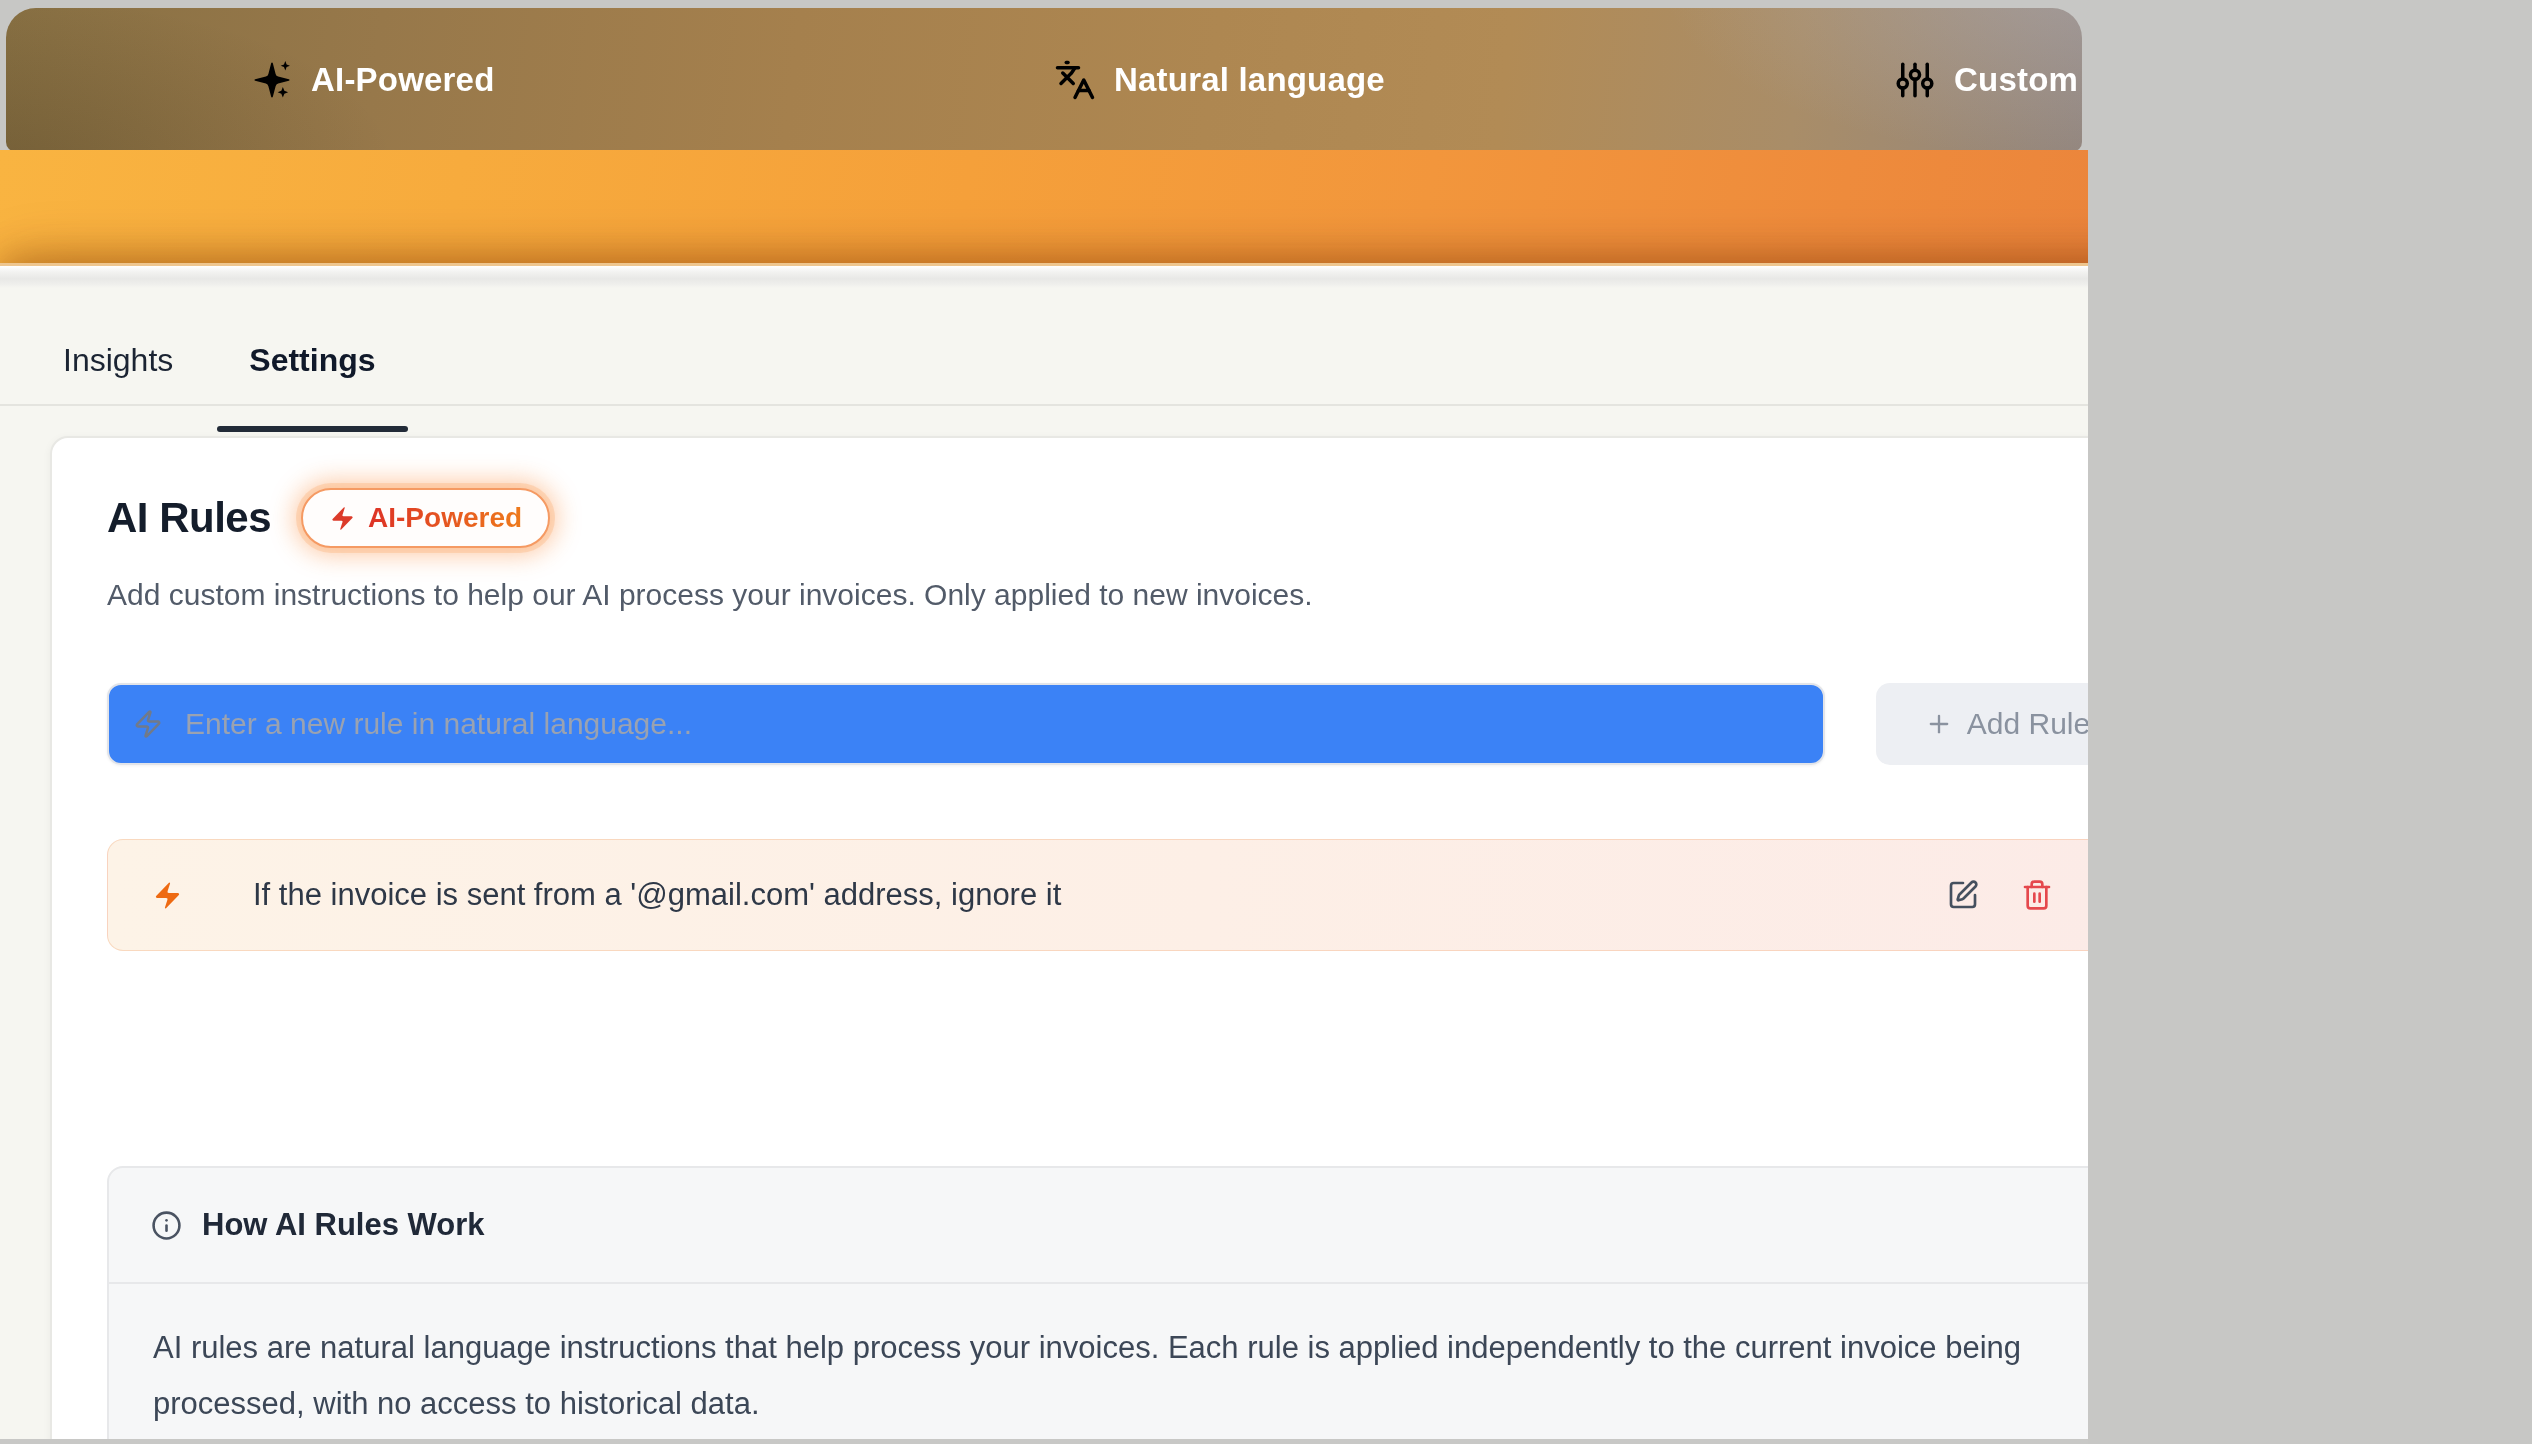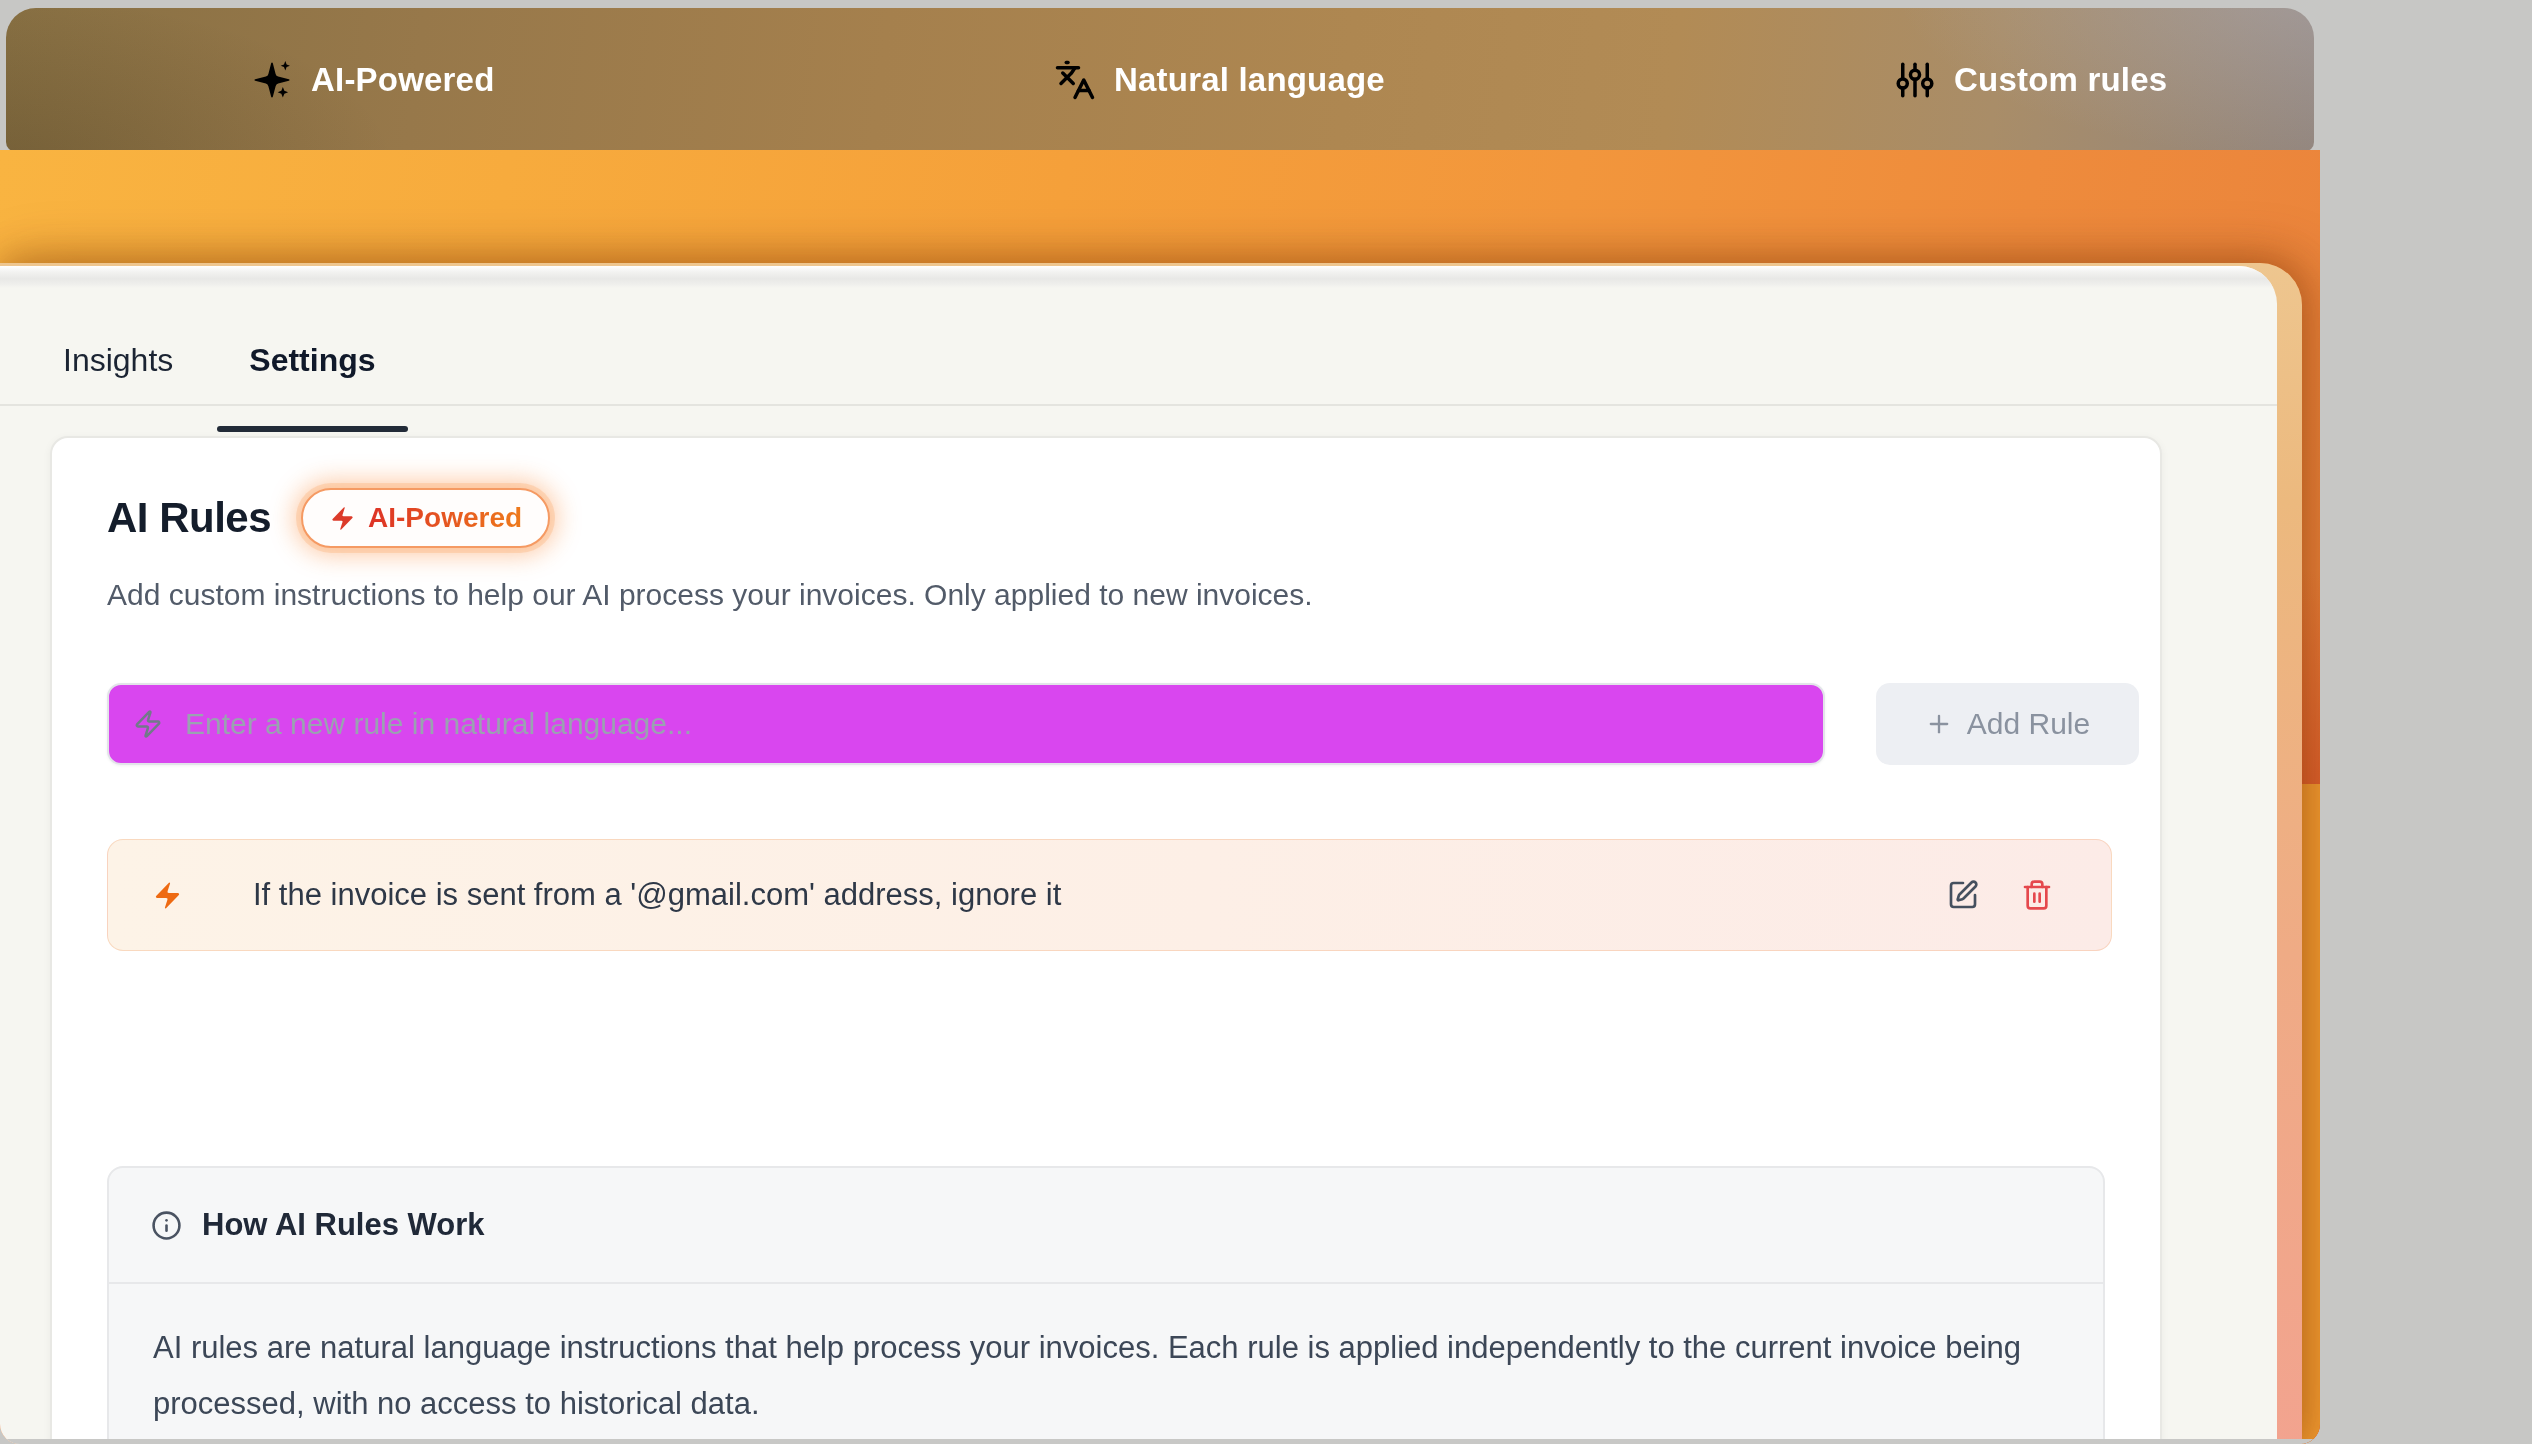--- a/index.html
+++ b/index.html
@@ -1,18 +1,18 @@
 <!DOCTYPE html>
 <html><head>
 <meta charset="utf-8">
 <style>
   html,body{margin:0;padding:0;}
   body{width:2532px;height:1444px;overflow:hidden;background:#c7c7c5;
        font-family:"Liberation Sans",sans-serif;-webkit-font-smoothing:antialiased;}
-  .stage{position:relative;width:2320px;height:1444px;overflow:hidden;border-radius:20px;}
+  .stage{position:relative;width:2088px;height:1444px;overflow:hidden;}
 
   
   .topbar{position:absolute;left:6px;top:8px;right:6px;height:144px;z-index:1;
     border-radius:30px 30px 10px 10px;
     background:
       radial-gradient(600px 260px at 0% 110%, rgba(40,30,10,0.20), transparent 65%),
       radial-gradient(700px 300px at 100% -20%, rgba(180,180,190,0.45), transparent 60%),
       linear-gradient(97deg,#887043 0%,#97784a 18%,#a5804d 38%,#ae8751 58%,#b28b55 72%,#a98d68 86%,#93867e 100%);}
   .tb-item{position:absolute;top:0;bottom:0;display:flex;align-items:center;gap:18px;}
   .tb-item svg{width:42px;height:42px;flex:0 0 auto;}
@@ -54,21 +54,21 @@
   .badge{height:60px;box-sizing:border-box;display:flex;align-items:center;gap:12px;padding:0 26px;
     background:#fffdfc;border:2px solid #f59a63;border-radius:32px;
     box-shadow:0 0 0 5px rgba(251,146,60,.20), 0 0 24px 7px rgba(249,115,22,.38);}
   .badge svg{width:27px;height:27px;color:#dc3b2a;}
   .badge-text{font-size:28px;font-weight:700;
     background:linear-gradient(90deg,#dd3226,#ee7a1c);-webkit-background-clip:text;background-clip:text;color:transparent;}
   .subtitle{position:absolute;left:55px;top:140px;margin:0;font-size:30px;color:#525b69;}
 
   
   .rule-input-wrap{position:absolute;left:55px;top:245px;width:1718px;height:82px;box-sizing:border-box;
-    background:#d946ef;border:2px solid #e2e4e9;border-radius:14px;display:flex;align-items:center;
+    background:#3b82f6;border:2px solid #e2e4e9;border-radius:14px;display:flex;align-items:center;
     padding:0 20px 0 24px;gap:20px;box-shadow:0 1px 3px rgba(16,24,40,.06);}
   .rule-input-wrap svg{width:30px;height:30px;color:#717a89;flex:0 0 auto;}
   .rule-input{flex:1;border:none;outline:none;background:transparent;font-size:30px;
     font-family:"Liberation Sans",sans-serif;color:#2e3847;}
   .rule-input::placeholder{color:#9aa2b1;}
   .add-btn{position:absolute;left:1794px;top:245px;width:263px;height:82px;border:none;cursor:pointer;
     background:#edeff3;border-radius:14px;display:flex;align-items:center;justify-content:center;gap:14px;
     font-family:"Liberation Sans",sans-serif;font-size:30px;font-weight:500;color:#8a929f;margin-left:30px;}
   .add-btn svg{width:28px;height:28px;color:#8a929f;}
 

